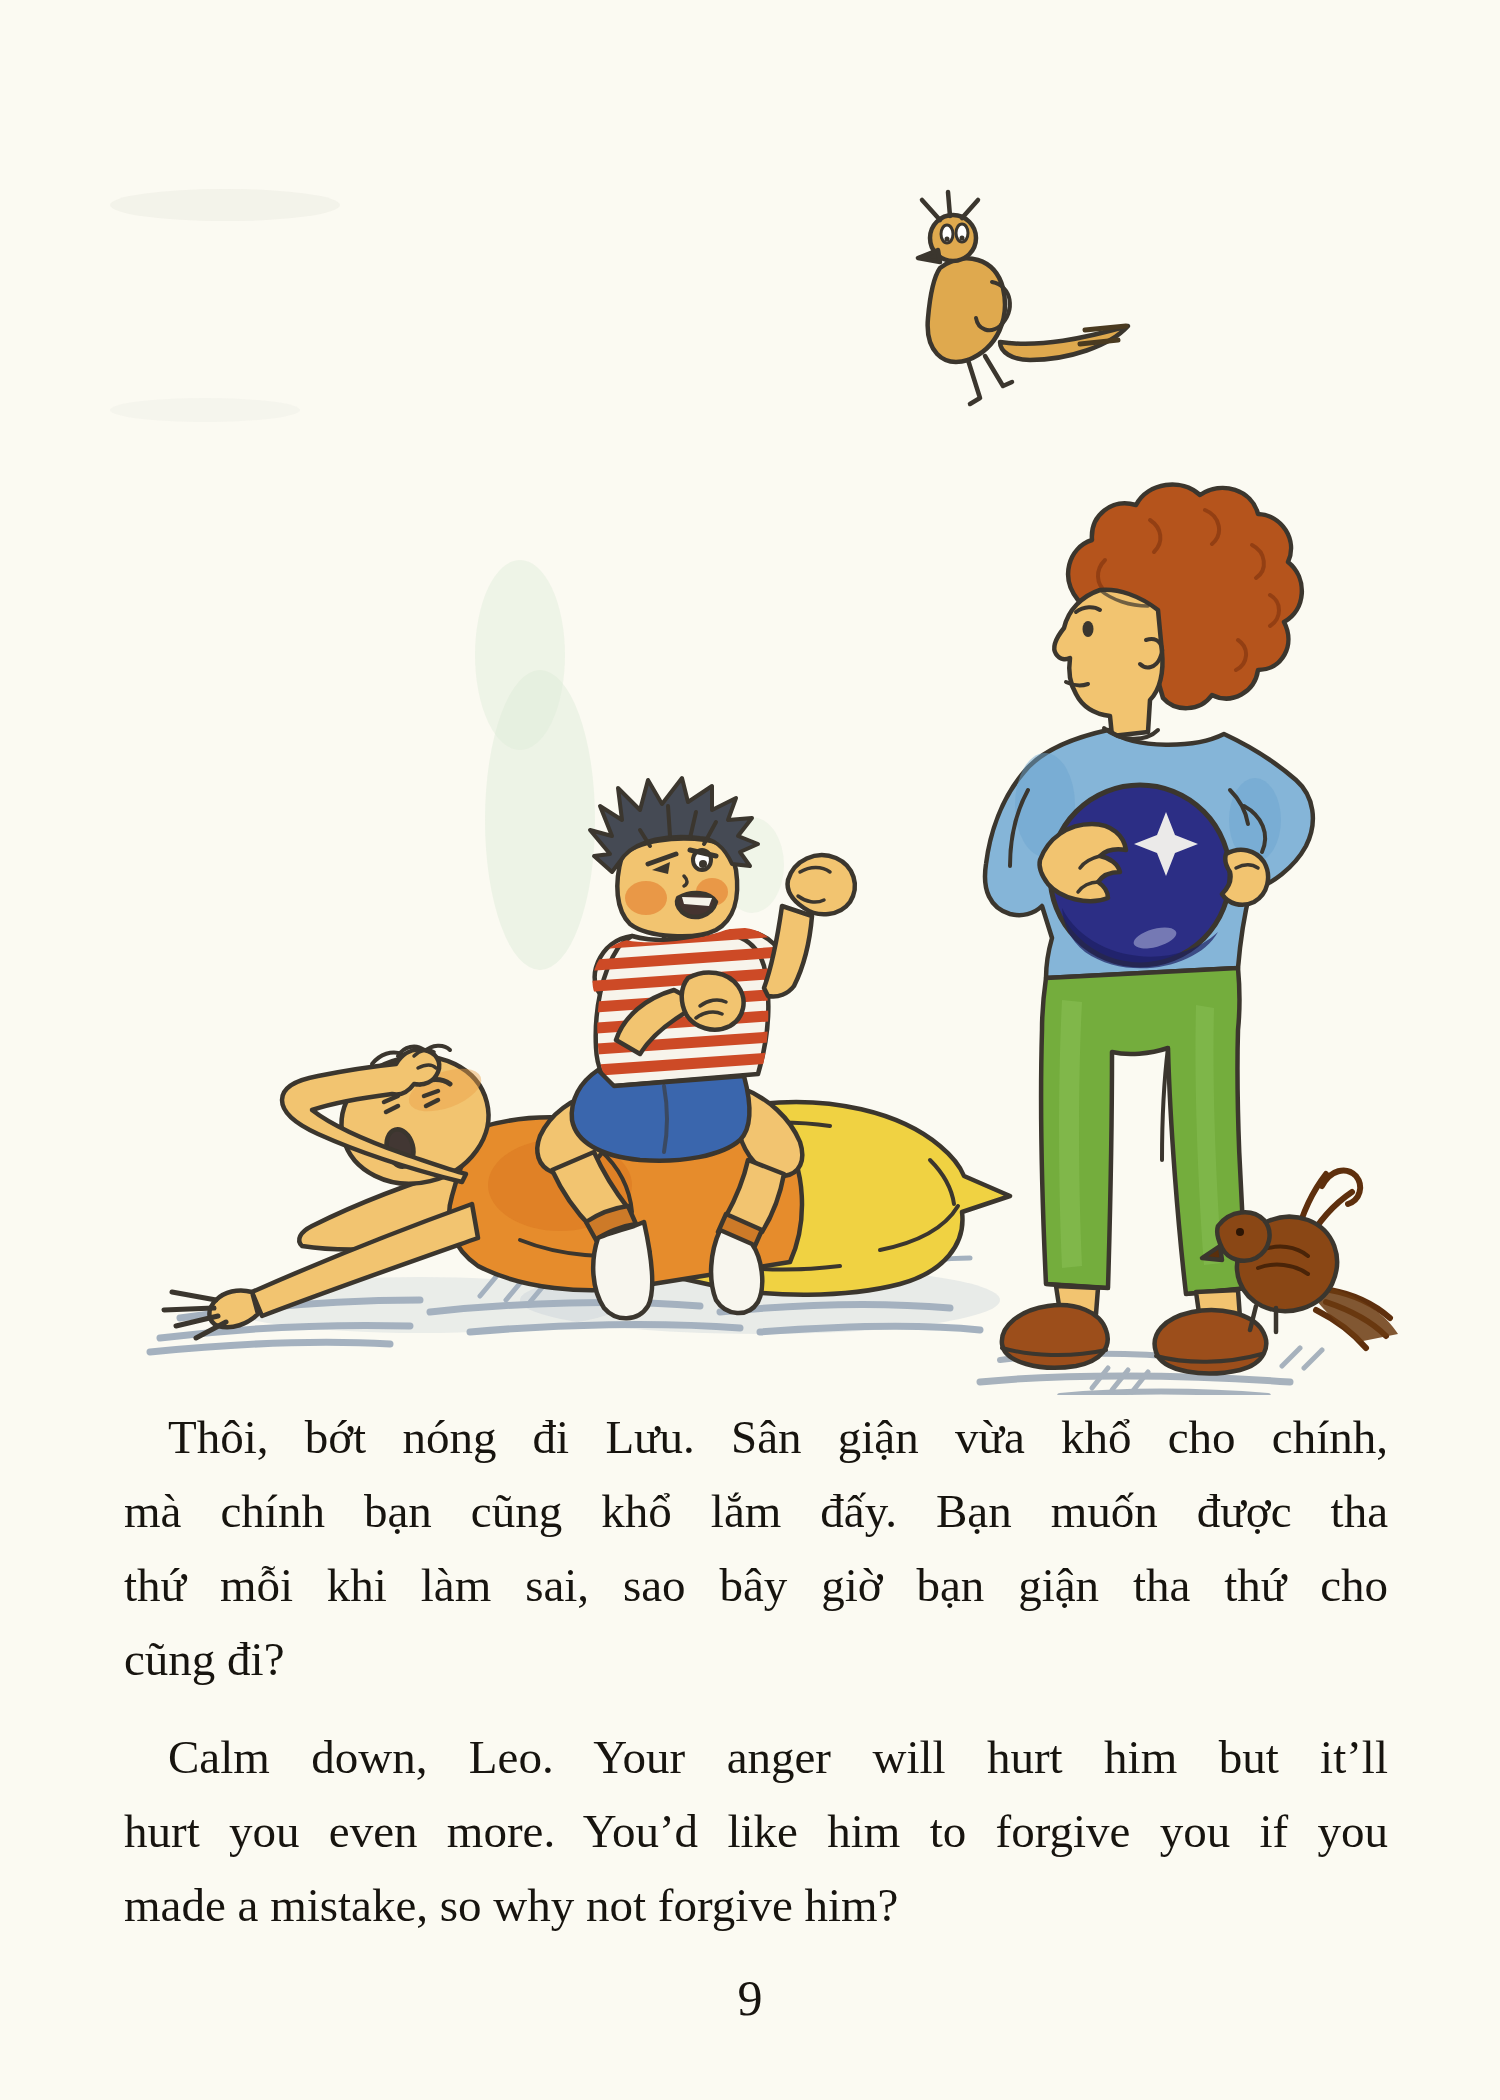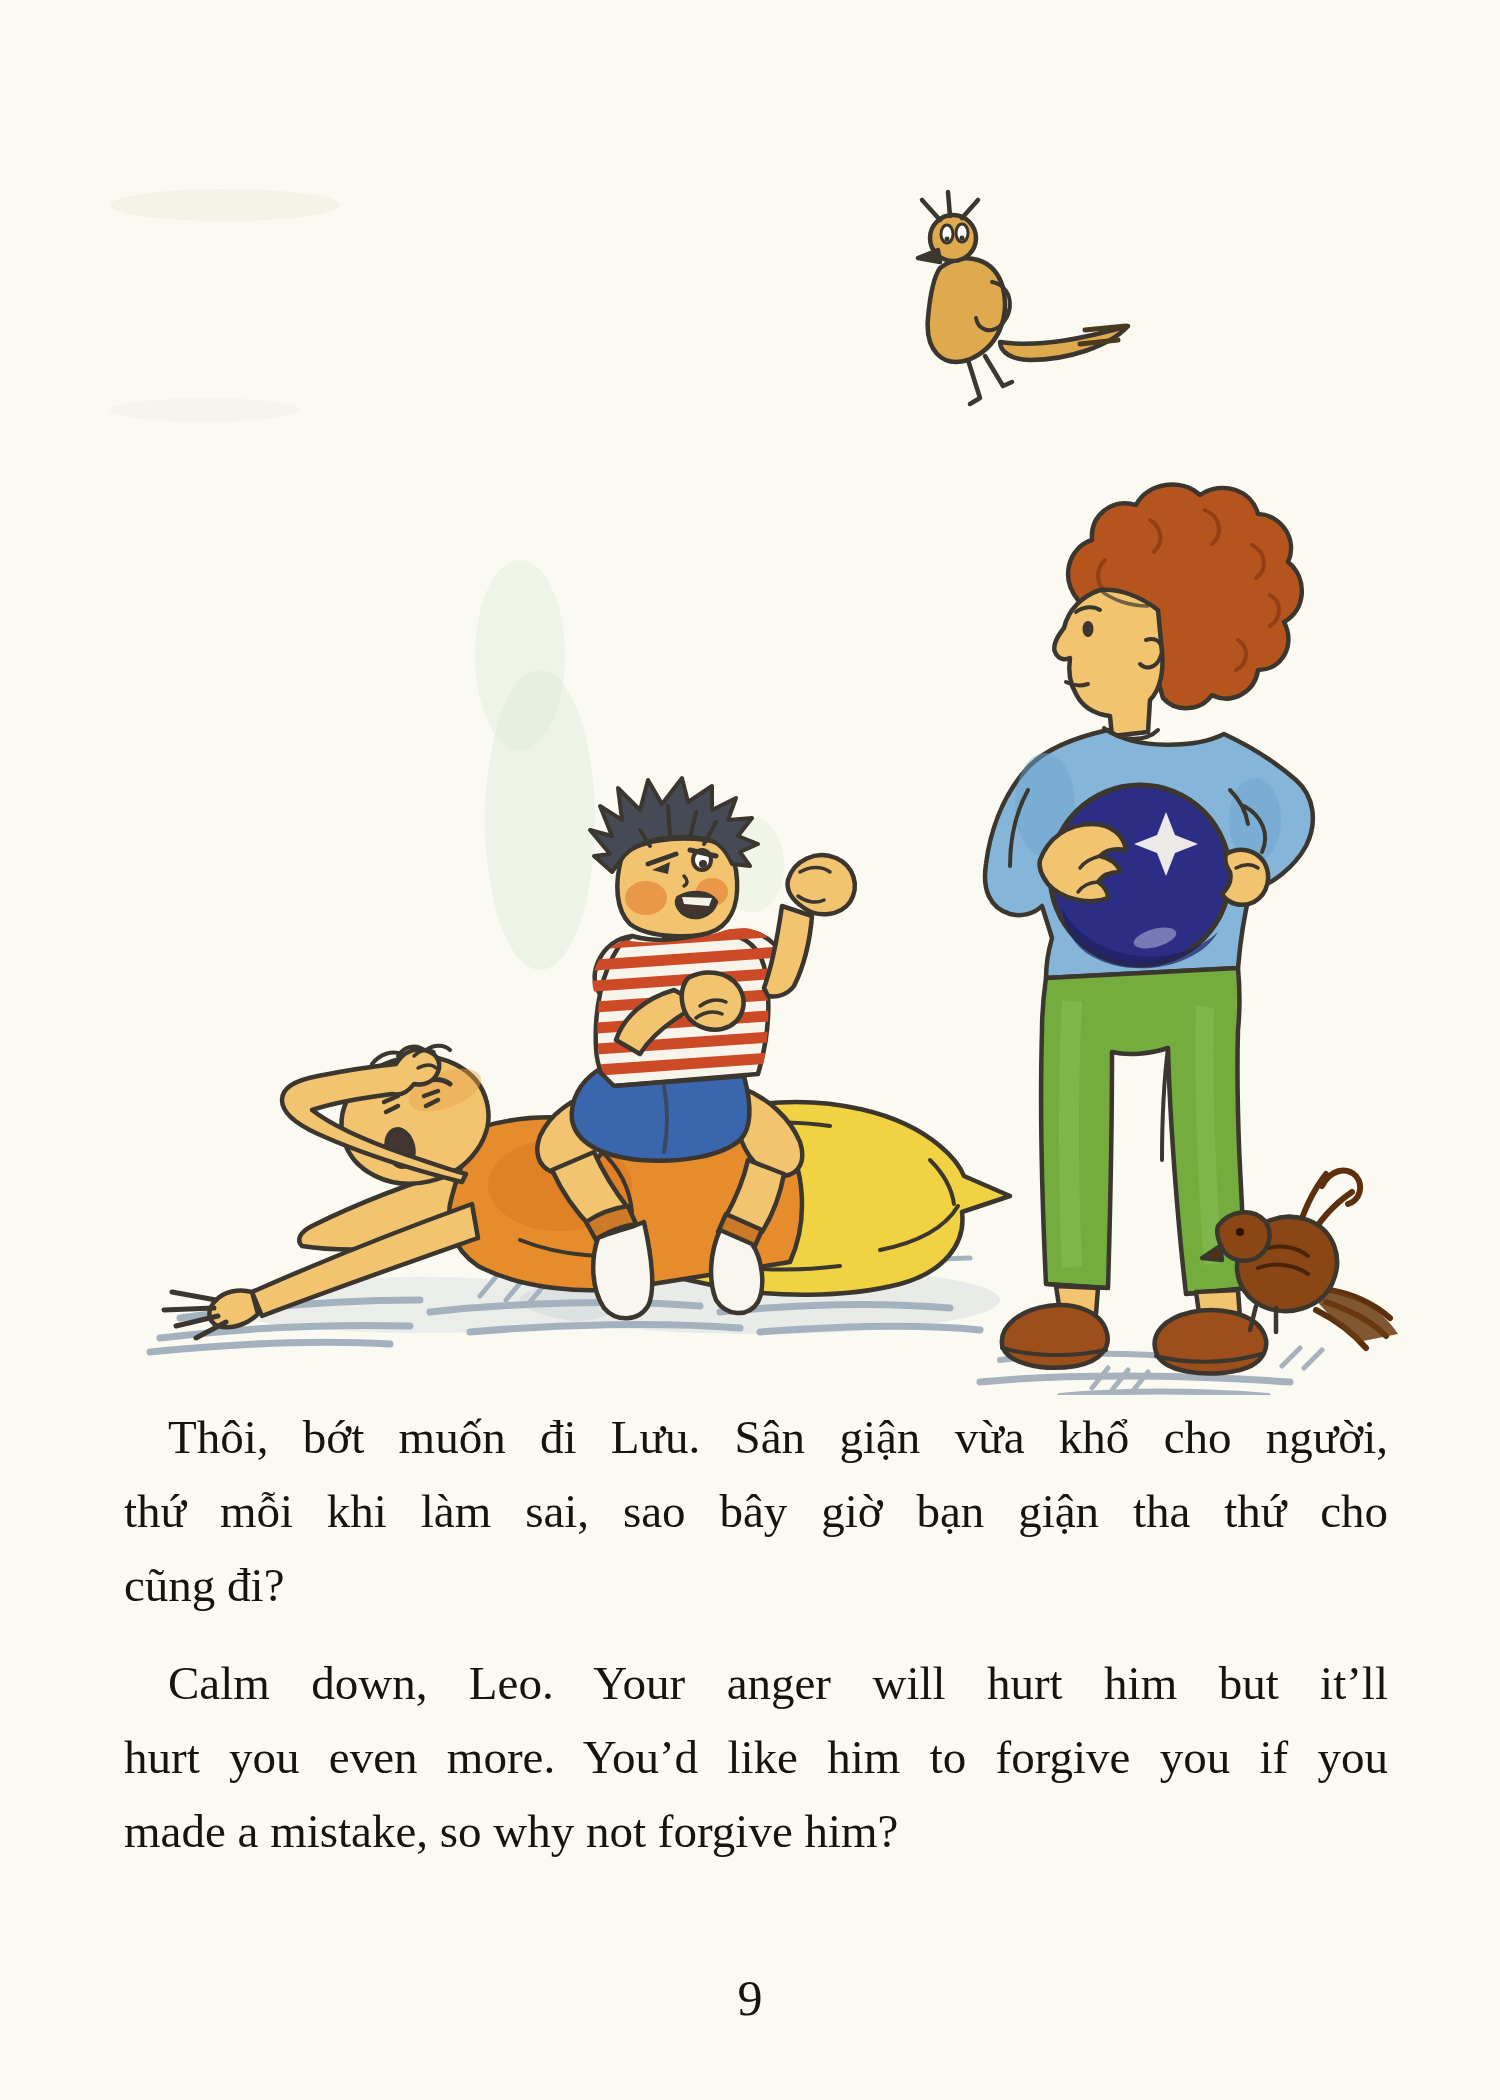--- a/index.html
+++ b/index.html
@@ -257,21 +257,22 @@
         <circle cx="962" cy="238" r="2.5" fill="#3b362e" stroke="none"></circle>
         <path d="M938 250 L918 258 L940 262 Z" fill="#3b362e"></path>
         <path d="M968 360 L980 398 M980 398 L970 404 M985 356 L1003 386 M1003 386 L1012 382" stroke-width="4.5"></path>
       </g>
 
     </g>
   </svg>
 
   <div class="text-block">
     <p class="para para-vn">
-      <span class="line just first">Thôi, bớt muốn đi Lưu.  Sân giận vừa khổ cho người,</span>
+      <span class="line just first">Thôi, bớt nóng đi Lưu.  Sân giận vừa khổ cho chính,</span>
+      <span class="line just">mà chính bạn cũng khổ lắm đấy. Bạn muốn được tha</span>
       <span class="line just">thứ mỗi khi làm sai, sao bây giờ bạn giận tha thứ cho</span>
       <span class="line">cũng đi?</span>
     </p>
     <p class="para para-en">
       <span class="line just first">Calm down, Leo. Your anger will hurt him but it’ll</span>
       <span class="line just">hurt you even more. You’d like him to forgive you if you</span>
       <span class="line">made a mistake, so why not forgive him?</span>
     </p>
   </div>
 

